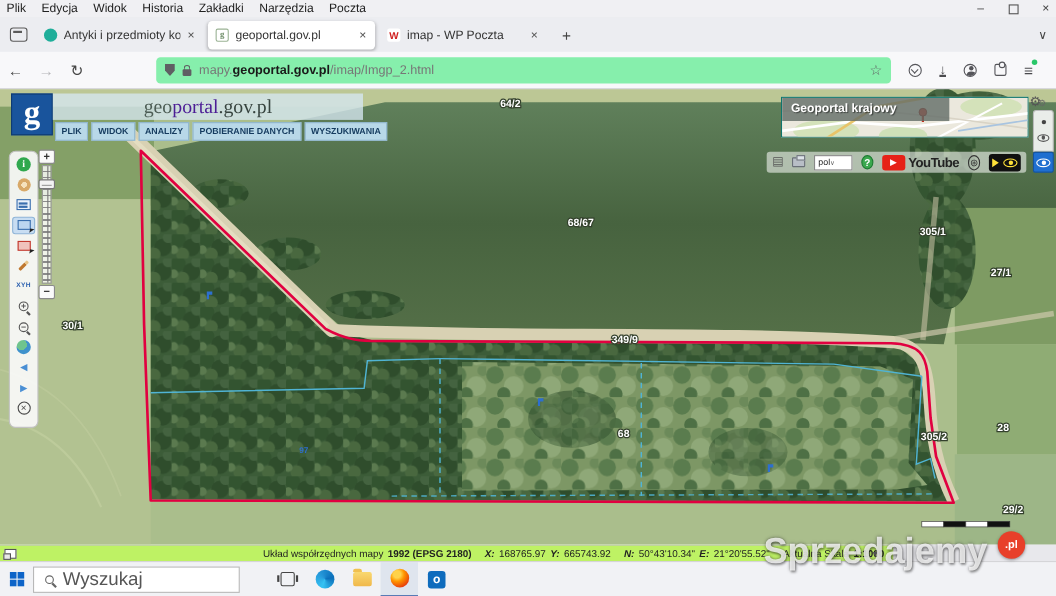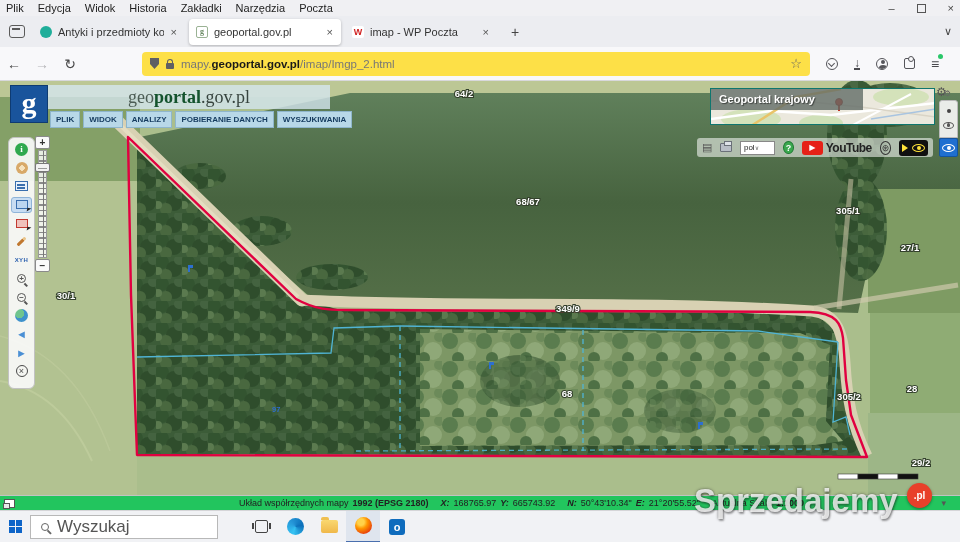--- a/index.html
+++ b/index.html
@@ -21,21 +21,21 @@
   .tab .tclose{color:#555;font-size:11px;padding:0 1px;}
   .fav{width:12px;height:12px;border-radius:50%;flex:none;display:flex;align-items:center;justify-content:center;font-size:8px;font-weight:bold;color:#fff;}
   .favA{background:#1fae9a;}
   .favG{background:transparent;color:#6a8a64;border:1px solid #9ab294;border-radius:2px;font-family:"Liberation Serif",serif;}
   .favW{background:#fff;color:#d02020;border-radius:2px;font-size:9px;}
   .newtab{font-size:14px;color:#444;padding:0 10px;}
   .tabsdown{position:absolute;right:8px;font-size:11px;color:#444;}
   .navbar{position:absolute;left:0;top:47px;width:960px;height:34px;background:#f8f8fa;border-bottom:1px solid #d8d8dc;display:flex;align-items:center;z-index:30;}
   .navbtn{font-size:14px;color:#474747;width:28px;text-align:center;}
   .navbtn.dis{color:#b5b5b8;}
-  .urlbar{margin-left:58px;width:668px;height:24px;background:#fde047;border-radius:4px;display:flex;align-items:center;padding:0 8px;gap:7px;}
+  .urlbar{margin-left:58px;width:668px;height:24px;background:#86efac;border-radius:4px;display:flex;align-items:center;padding:0 8px;gap:7px;}
   .shield{width:9px;height:11px;background:#5f5f63;clip-path:polygon(0 0,100% 0,100% 55%,50% 100%,0 55%);flex:none;}
   .lock{width:8px;height:6px;background:#5f5f63;border-radius:1px;position:relative;margin-top:4px;flex:none;}
   .lock:before{content:"";position:absolute;top:-4px;left:1px;width:4px;height:4px;border:1.5px solid #5f5f63;border-bottom:none;border-radius:3px 3px 0 0;}
   .urltext{font-size:11.5px;color:#777;flex:1;white-space:nowrap;overflow:hidden;}
   .urltext b{color:#1a1a1a;font-weight:bold;}
   .star{font-size:13px;color:#5f5f63;}
   .navicons{display:flex;align-items:center;gap:16px;margin-left:16px;color:#4a4a4e;}
   .pocket{width:12px;height:12px;border:1.5px solid #55555a;border-radius:50%;position:relative;}
   .pocket:after{content:"";position:absolute;left:2px;top:2.5px;width:4px;height:4px;border-right:1.5px solid #55555a;border-bottom:1.5px solid #55555a;transform:rotate(45deg);}
   .dlico{font-size:12px;color:#4a4a4e;border-bottom:2px solid #4a4a4e;line-height:10px;height:12px;}
@@ -47,21 +47,21 @@
   .burger{font-size:14px;position:relative;}
   .burger:after{content:"";position:absolute;right:-4px;top:-2px;width:5px;height:5px;border-radius:50%;background:#2ac769;}
 
   
   #mapwrap{position:absolute;left:0;top:81px;width:960px;height:414px;z-index:1;}
 
   
   .gp-logo{position:absolute;left:10px;top:85px;width:38px;height:38px;background:#19549c;border:1px solid #0e3b72;color:#fff;font-family:"Liberation Serif",serif;font-size:30px;font-weight:bold;text-align:center;line-height:34px;z-index:10;}
   .gp-titlebar{position:absolute;left:48px;top:85px;width:282px;height:24px;background:rgba(214,231,241,.78);display:flex;align-items:center;justify-content:center;font-family:"Liberation Serif",serif;font-size:18px;z-index:10;}
   .gp-titlebar .t-geo{color:#4c5c54;}
-  .gp-titlebar .t-portal{color:#14532d;font-weight:bold;}
+  .gp-titlebar .t-portal{color:#4c1d95;}
   .gp-titlebar .t-gov{color:#37443f;}
   .gp-menu{position:absolute;left:50px;top:111px;display:flex;gap:3px;z-index:10;}
   .gp-menu .gbtn{background:#b8d8e8;border:1px solid #8fb6cc;color:#143a5e;font-size:8px;font-weight:bold;padding:3px 5px;white-space:nowrap;}
   .lt{position:absolute;left:8px;top:137px;width:27px;height:252px;background:rgba(250,250,250,.92);border:1px solid #c2c2c2;border-radius:6px;z-index:10;display:flex;flex-direction:column;align-items:center;padding-top:3px;gap:2.5px;}
   .lt-item{width:21px;height:16px;display:flex;align-items:center;justify-content:center;border-radius:3px;position:relative;}
   .lt-item.active{background:#c8ddf2;border:1px solid #8fb4d8;}
   .ic-info{width:13px;height:13px;border-radius:50%;background:#2fa84e;color:#fff;font-size:9px;font-weight:bold;font-family:"Liberation Serif",serif;text-align:center;line-height:13px;}
   .ic-flower{width:12px;height:12px;border-radius:50%;background:radial-gradient(circle at 50% 50%,#f5e2bd 0 30%,#d8a968 31% 100%);}
   .ic-table{width:13px;height:10px;border:1.5px solid #3a6fae;position:relative;background:#eaf2fb;}
   .ic-table:after{content:"";position:absolute;left:1px;top:2px;width:8px;height:1.5px;background:#3a6fae;box-shadow:0 3px 0 #3a6fae;}
@@ -102,21 +102,21 @@
   .eye.yellow:after{content:"";position:absolute;left:3.5px;top:1px;width:4px;height:4px;border-radius:50%;background:#ffe23a;}
   .eye.white{border:1.5px solid #fff;}
   .eye.white:after{content:"";position:absolute;left:3.5px;top:1px;width:4px;height:4px;border-radius:50%;background:#fff;}
   .eye.dark{border:1.5px solid #555;width:11px;height:7px;}
   .eye.dark:after{content:"";position:absolute;left:2.5px;top:.5px;width:3.5px;height:3.5px;border-radius:50%;background:#555;}
   .rightstrip{position:absolute;left:939px;top:100px;width:19px;height:38px;background:rgba(250,250,250,.9);border:1px solid #bbb;border-radius:3px 3px 0 0;display:flex;flex-direction:column;align-items:center;justify-content:space-evenly;z-index:10;}
   .dotico{width:4px;height:4px;border-radius:50%;background:#444;}
   .blue-eye-btn{position:absolute;left:939px;top:138px;width:19px;height:19px;background:#1f6fd0;border:1px solid #14549f;border-radius:2px;display:flex;align-items:center;justify-content:center;z-index:10;}
 
   
-  .statusbar{position:absolute;left:0;top:495px;width:960px;height:15px;background:#22c55e;border-top:1px solid #c2c2c2;display:flex;align-items:center;font-size:9px;color:#222;z-index:40;}
+  .statusbar{position:absolute;left:0;top:495px;width:812px;height:15px;background:#bef264;border-top:1px solid #c2c2c2;display:flex;align-items:center;font-size:9px;color:#222;z-index:40;}
   .sb-ico{width:11px;height:9px;border:1px solid #555;margin:0 6px 0 4px;position:relative;background:#fff;}
   .sb-ico:after{content:"";position:absolute;left:-2px;bottom:-2px;width:5px;height:4px;background:#e9e9e9;border:1px solid #555;}
   .sb-main{display:flex;gap:4px;margin-left:218px;white-space:nowrap;align-items:center;}
   .sb-main b{font-weight:bold;}
   .sb-main .lbl{font-style:italic;font-weight:bold;}
   .sb-caret{position:absolute;right:14px;color:#555;font-size:9px;}
 
   
   .taskbar{position:absolute;left:0;top:510px;width:960px;height:32px;background:#f1f2f5;border-top:1px solid #d5d5d8;display:flex;align-items:center;z-index:50;}
   .startbtn{width:30px;height:32px;display:flex;align-items:center;justify-content:center;}

